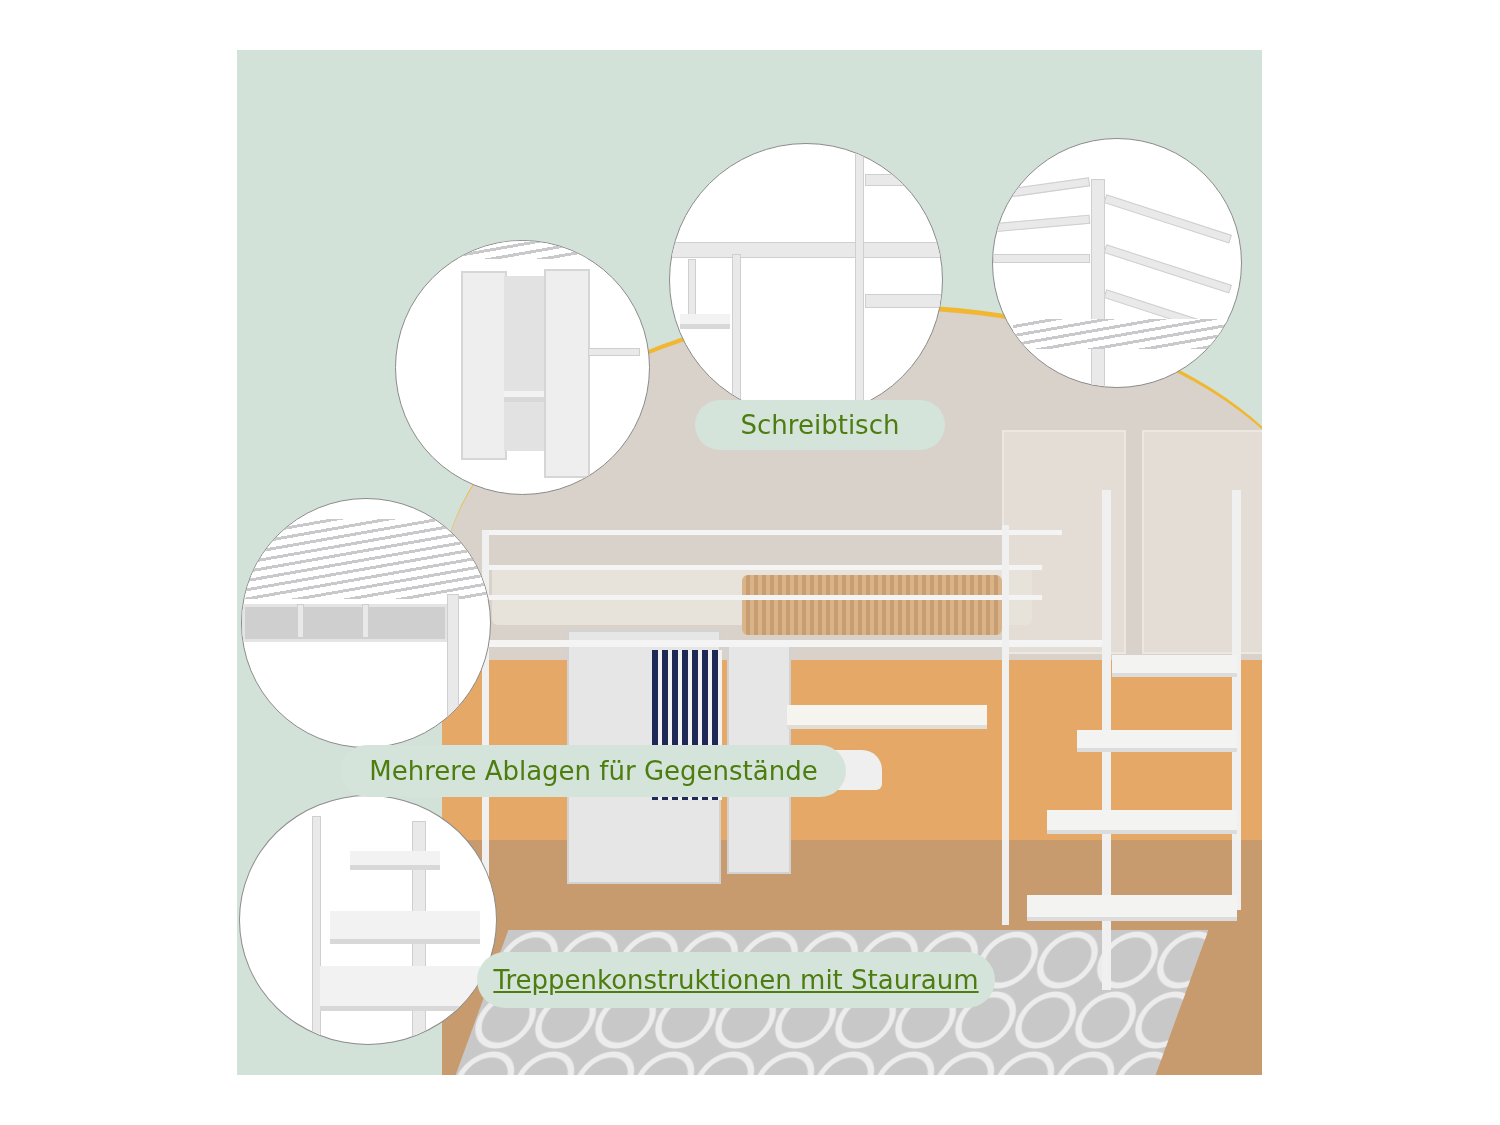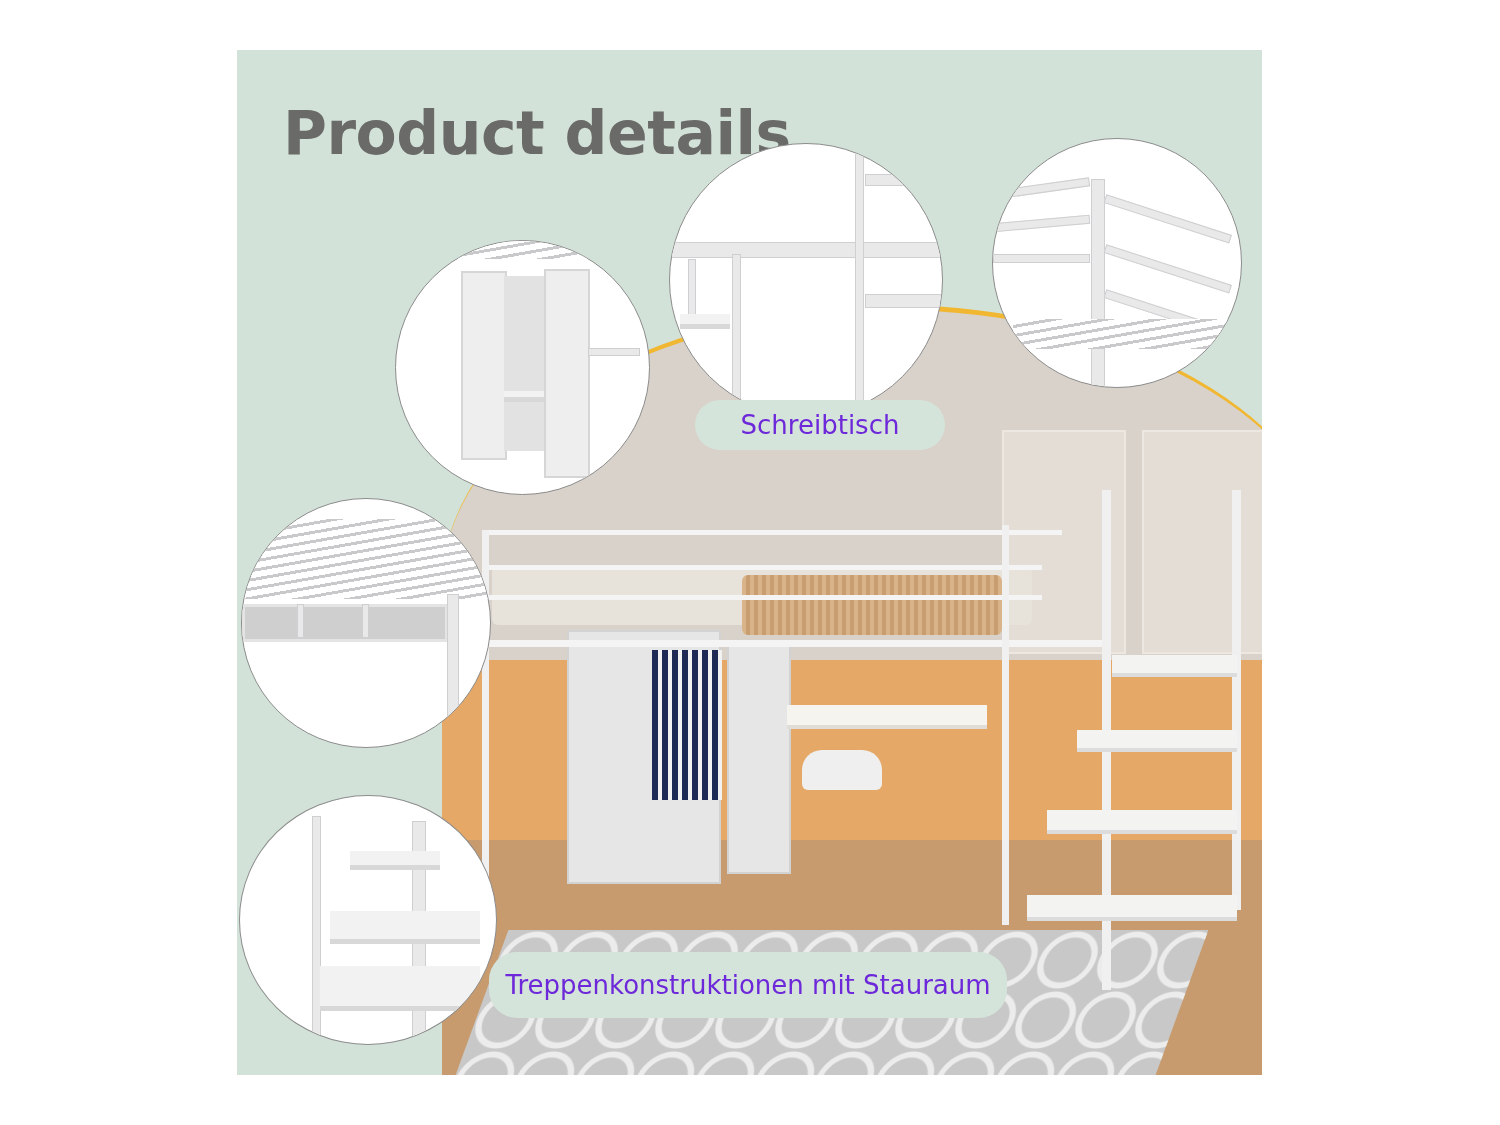--- a/index.html
+++ b/index.html
@@ -25,21 +25,21 @@
   .desk { position:absolute; background:#f6f4ef; border-bottom:4px solid #e0ddd6; }
 
   
   .circle { position:absolute; border-radius:50%; background:#ffffff; border:1.5px solid #8c8c8c; overflow:hidden; box-sizing:border-box; }
   .circle .bar { position:absolute; background:#e9e9ea; border:1px solid #cfcfd1; }
   .circle .shelfp { position:absolute; background:#f2f2f2; border-bottom:5px solid #d8d8d8; }
   .circle .door { position:absolute; background:#eeeeee; border:2px solid #d6d6d6; }
   .circle .slats { position:absolute; background:repeating-linear-gradient(170deg,#ffffff 0 6px,#c9c9cb 6px 9px); }
 
   
-  .pill { position:absolute; background:#d5e4da; border-radius:28px; color:#6d28d9; font-family:"DejaVu Sans", sans-serif; font-size:26px; display:flex; align-items:center; justify-content:center; white-space:nowrap; box-sizing:border-box; }
+  .pill { position:absolute; background:#d5e4da; border-radius:28px; color:#4d7c0f; font-family:"DejaVu Sans", sans-serif; font-size:26px; display:flex; align-items:center; justify-content:center; white-space:nowrap; box-sizing:border-box; }
 </style>
 </head>
 <body>
 
 <div class="canvas">
 
   <div class="room">
     <div class="panel" style="left:560px;top:120px;width:120px;height:220px;"></div>
     <div class="panel" style="left:700px;top:120px;width:120px;height:220px;"></div>
     <div class="wall-lower"></div>
@@ -62,21 +62,20 @@
     <div class="post" style="left:560px;top:215px;height:400px;"></div>
 
     <div class="post" style="left:660px;top:180px;height:500px;width:9px;"></div>
     <div class="post" style="left:790px;top:180px;height:420px;width:9px;"></div>
     <div class="shelf" style="left:670px;top:345px;width:125px;height:18px;"></div>
     <div class="shelf" style="left:635px;top:420px;width:160px;height:18px;"></div>
     <div class="shelf" style="left:605px;top:500px;width:190px;height:20px;"></div>
     <div class="shelf" style="left:585px;top:585px;width:210px;height:22px;"></div>
   </div>
 
-  <div class="title">Product details</div>
 
   <div class="circle" style="left:158px;top:190px;width:255px;height:255px;">
     <div class="slats" style="left:50px;top:0;width:160px;height:18px;"></div>
     <div class="door" style="left:65px;top:30px;width:42px;height:185px;"></div>
     <div style="position:absolute;left:108px;top:35px;width:40px;height:175px;background:#e2e2e2;"></div>
     <div class="shelfp" style="left:108px;top:150px;width:40px;height:6px;"></div>
     <div class="door" style="left:148px;top:28px;width:42px;height:205px;"></div>
     <div class="bar" style="left:192px;top:107px;width:50px;height:6px;"></div>
   </div>
 
@@ -111,15 +110,16 @@
 
   <div class="circle" style="left:2px;top:745px;width:258px;height:250px;">
     <div class="bar" style="left:72px;top:20px;width:7px;height:230px;"></div>
     <div class="bar" style="left:172px;top:25px;width:12px;height:225px;"></div>
     <div class="shelfp" style="left:110px;top:55px;width:90px;height:14px;"></div>
     <div class="shelfp" style="left:90px;top:115px;width:150px;height:28px;"></div>
     <div class="shelfp" style="left:80px;top:170px;width:160px;height:40px;"></div>
   </div>
 
   <div class="pill" style="left:458px;top:350px;width:250px;height:50px;">Schreibtisch</div>
-  <div class="pill" style="left:252px;top:902px;width:518px;height:66px;">Treppenkonstruktionen mit Stauraum</div>
+  <div class="pill" style="left:104px;top:695px;width:505px;height:52px;">Mehrere Ablagen für Gegenstände</div>
+  <div class="pill" style="left:240px;top:902px;width:518px;height:56px;text-decoration:underline;">Treppenkonstruktionen mit Stauraum</div>
 
 </div>
 
 </body></html>

